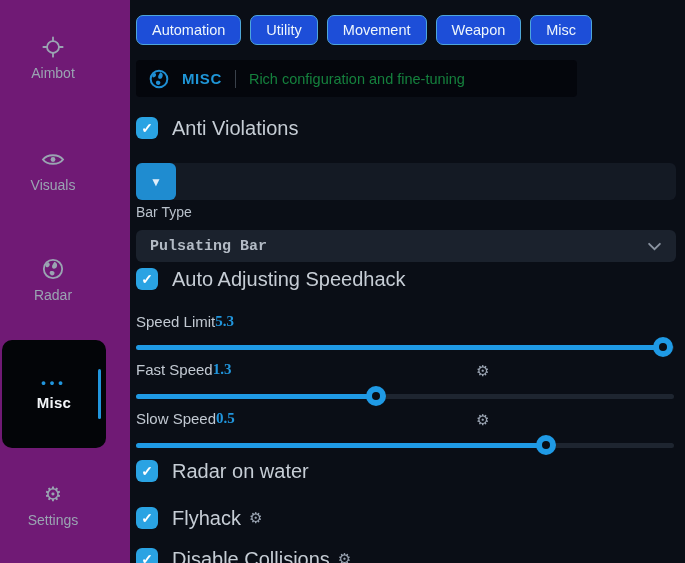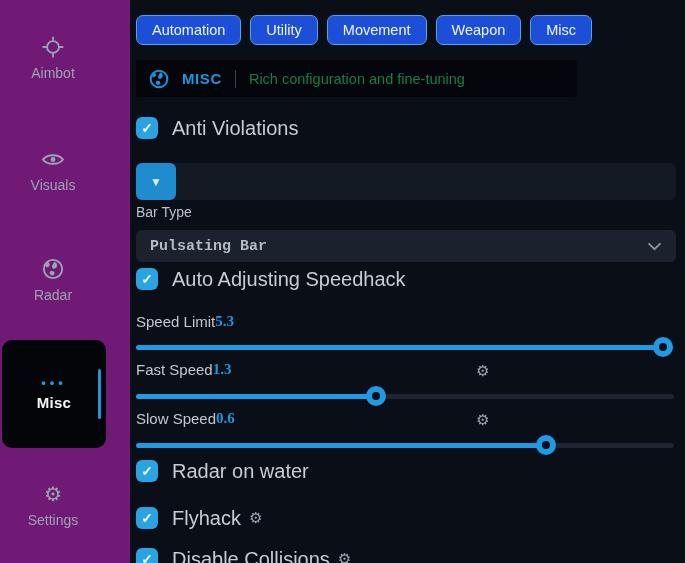--- a/index.html
+++ b/index.html
@@ -184,21 +184,21 @@
     <span class="row-gear inline-gear">⚙</span>
   </div>
   <div class="slider" style="top:386px">
     <div class="track"></div>
     <div class="fill" style="width: 44.5%;"></div>
     <div class="thumb" style="left: 44.5%;"></div>
   </div>
 
   <div class="slider-label-row" style="top:410px">
     <span class="lbl">Slow Speed</span>
-    <span class="val">0.6</span>
+    <span class="val">0.5</span>
     <span class="row-gear inline-gear">⚙</span>
   </div>
   <div class="slider" style="top:435px">
     <div class="track"></div>
     <div class="fill" style="width: 76%;"></div>
     <div class="thumb" style="left: 76%;"></div>
   </div>
 
   <div class="check-row" style="top:459px">
     <span class="checkbox">

